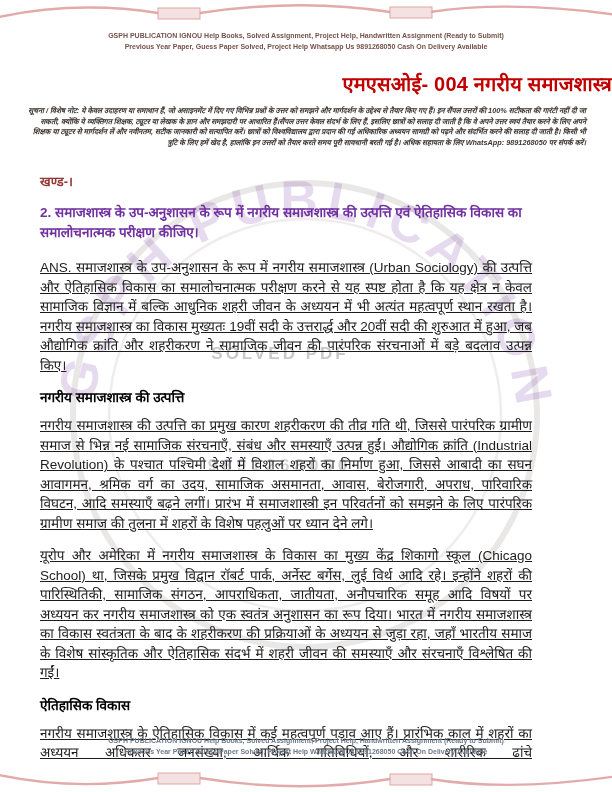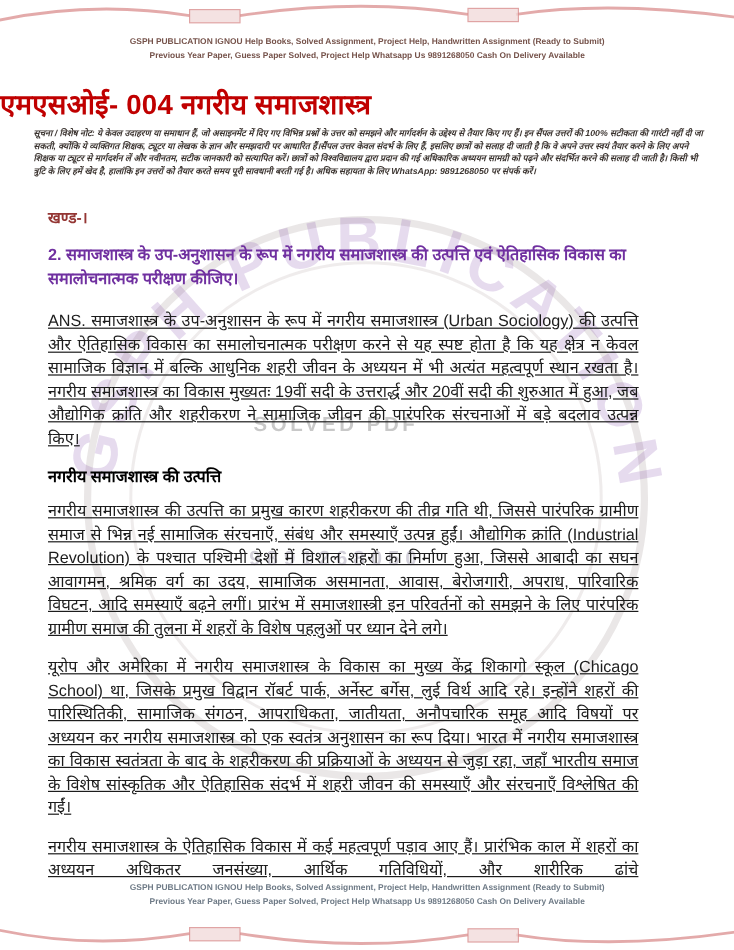--- a/index.html
+++ b/index.html
@@ -15,30 +15,30 @@
   .deco{position:absolute;left:0;width:612px;height:20px;}
   .deco.top{top:2px;}
   .deco.bottom{bottom:2px;}
   
   .pageband{position:absolute;left:0;right:0;text-align:center;font-weight:bold;font-size:7px;line-height:10.5px;}
   .pageband.header{top:31px;color:#75524a;}
   .pageband.footer{top:736px;color:#6e7a86;}
   
   .doc-title{
     position:absolute;top:70px;left:0;right:0;
-    text-align:left;
-    font-size:23px;font-weight:bold;color:#c00000;
+    text-align:right;
+    font-size:20px;font-weight:bold;color:#c00000;
     letter-spacing:.2px;
   }
   
   .disclaimer{
     position:absolute;top:106px;left:28px;right:26px;
     font-size:7.3px;line-height:10.7px;
     font-style:italic;font-weight:600;
-    color:#3c3531;text-align:left;
+    color:#3c3531;text-align:right;
   }
   
   .content{position:absolute;top:172px;left:40px;width:492px;color:#1c1c1c;}
   .khand{font-size:13px;font-weight:bold;color:#943634;margin:0 0 13px 0;}
   .question{font-size:13.5px;font-weight:bold;color:#7030a0;line-height:20px;margin:0 0 15px 0;}
   .body-par{font-size:13.5px;line-height:19.5px;text-align:justify;margin:0 0 13px 0;text-decoration:underline;}
   .subhead{font-size:13.5px;font-weight:bold;color:#000;margin:3px 0 10px 0;}
   .justify-last{text-align:justify;text-align-last:justify;}
   
   .wm-layer{position:absolute;inset:0;pointer-events:none;}
@@ -87,20 +87,21 @@
     <div class="wm-text wm-phone">9891268050</div>
   </div>
 
   <div class="content">
     <div class="khand">खण्ड-।</div>
     <div class="question">2. समाजशास्त्र के उप-अनुशासन के रूप में नगरीय समाजशास्त्र की उत्पत्ति एवं ऐतिहासिक विकास का समालोचनात्मक परीक्षण कीजिए।</div>
     <p class="body-par">ANS. समाजशास्त्र के उप-अनुशासन के रूप में नगरीय समाजशास्त्र (Urban Sociology) की उत्पत्ति और ऐतिहासिक विकास का समालोचनात्मक परीक्षण करने से यह स्पष्ट होता है कि यह क्षेत्र न केवल सामाजिक विज्ञान में बल्कि आधुनिक शहरी जीवन के अध्ययन में भी अत्यंत महत्वपूर्ण स्थान रखता है। नगरीय समाजशास्त्र का विकास मुख्यतः 19वीं सदी के उत्तरार्द्ध और 20वीं सदी की शुरुआत में हुआ, जब औद्योगिक क्रांति और शहरीकरण ने सामाजिक जीवन की पारंपरिक संरचनाओं में बड़े बदलाव उत्पन्न किए।</p>
     <div class="subhead">नगरीय समाजशास्त्र की उत्पत्ति</div>
     <p class="body-par">नगरीय समाजशास्त्र की उत्पत्ति का प्रमुख कारण शहरीकरण की तीव्र गति थी, जिससे पारंपरिक ग्रामीण समाज से भिन्न नई सामाजिक संरचनाएँ, संबंध और समस्याएँ उत्पन्न हुईं। औद्योगिक क्रांति (Industrial Revolution) के पश्चात पश्चिमी देशों में विशाल शहरों का निर्माण हुआ, जिससे आबादी का सघन आवागमन, श्रमिक वर्ग का उदय, सामाजिक असमानता, आवास, बेरोजगारी, अपराध, पारिवारिक विघटन, आदि समस्याएँ बढ़ने लगीं। प्रारंभ में समाजशास्त्री इन परिवर्तनों को समझने के लिए पारंपरिक ग्रामीण समाज की तुलना में शहरों के विशेष पहलुओं पर ध्यान देने लगे।</p>
     <p class="body-par">यूरोप और अमेरिका में नगरीय समाजशास्त्र के विकास का मुख्य केंद्र शिकागो स्कूल (Chicago School) था, जिसके प्रमुख विद्वान रॉबर्ट पार्क, अर्नेस्ट बर्गेस, लुई विर्थ आदि रहे। इन्होंने शहरों की पारिस्थितिकी, सामाजिक संगठन, आपराधिकता, जातीयता, अनौपचारिक समूह आदि विषयों पर अध्ययन कर नगरीय समाजशास्त्र को एक स्वतंत्र अनुशासन का रूप दिया। भारत में नगरीय समाजशास्त्र का विकास स्वतंत्रता के बाद के शहरीकरण की प्रक्रियाओं के अध्ययन से जुड़ा रहा, जहाँ भारतीय समाज के विशेष सांस्कृतिक और ऐतिहासिक संदर्भ में शहरी जीवन की समस्याएँ और संरचनाएँ विश्लेषित की गईं।</p>
+    <div class="subhead">ऐतिहासिक विकास</div>
     <p class="body-par justify-last">नगरीय समाजशास्त्र के ऐतिहासिक विकास में कई महत्वपूर्ण पड़ाव आए हैं। प्रारंभिक काल में शहरों का अध्ययन अधिकतर जनसंख्या, आर्थिक गतिविधियों, और शारीरिक ढांचे</p>
   </div>
 
   <div class="pageband footer">
     <div>GSPH PUBLICATION IGNOU Help Books, Solved Assignment, Project Help, Handwritten Assignment (Ready to Submit)</div>
     <div>Previous Year Paper, Guess Paper Solved, Project Help Whatsapp Us 9891268050 Cash On Delivery Available</div>
   </div>
 
   <svg class="deco bottom" viewBox="0 0 612 20" aria-hidden="true">
     <path d="M -6 4 Q 75 22 158 8 M 200 8 Q 300 24 390 9 M 430 9 Q 510 22 618 6" fill="none" stroke="#d98e8e" stroke-width="2.4" opacity="0.75"></path>

